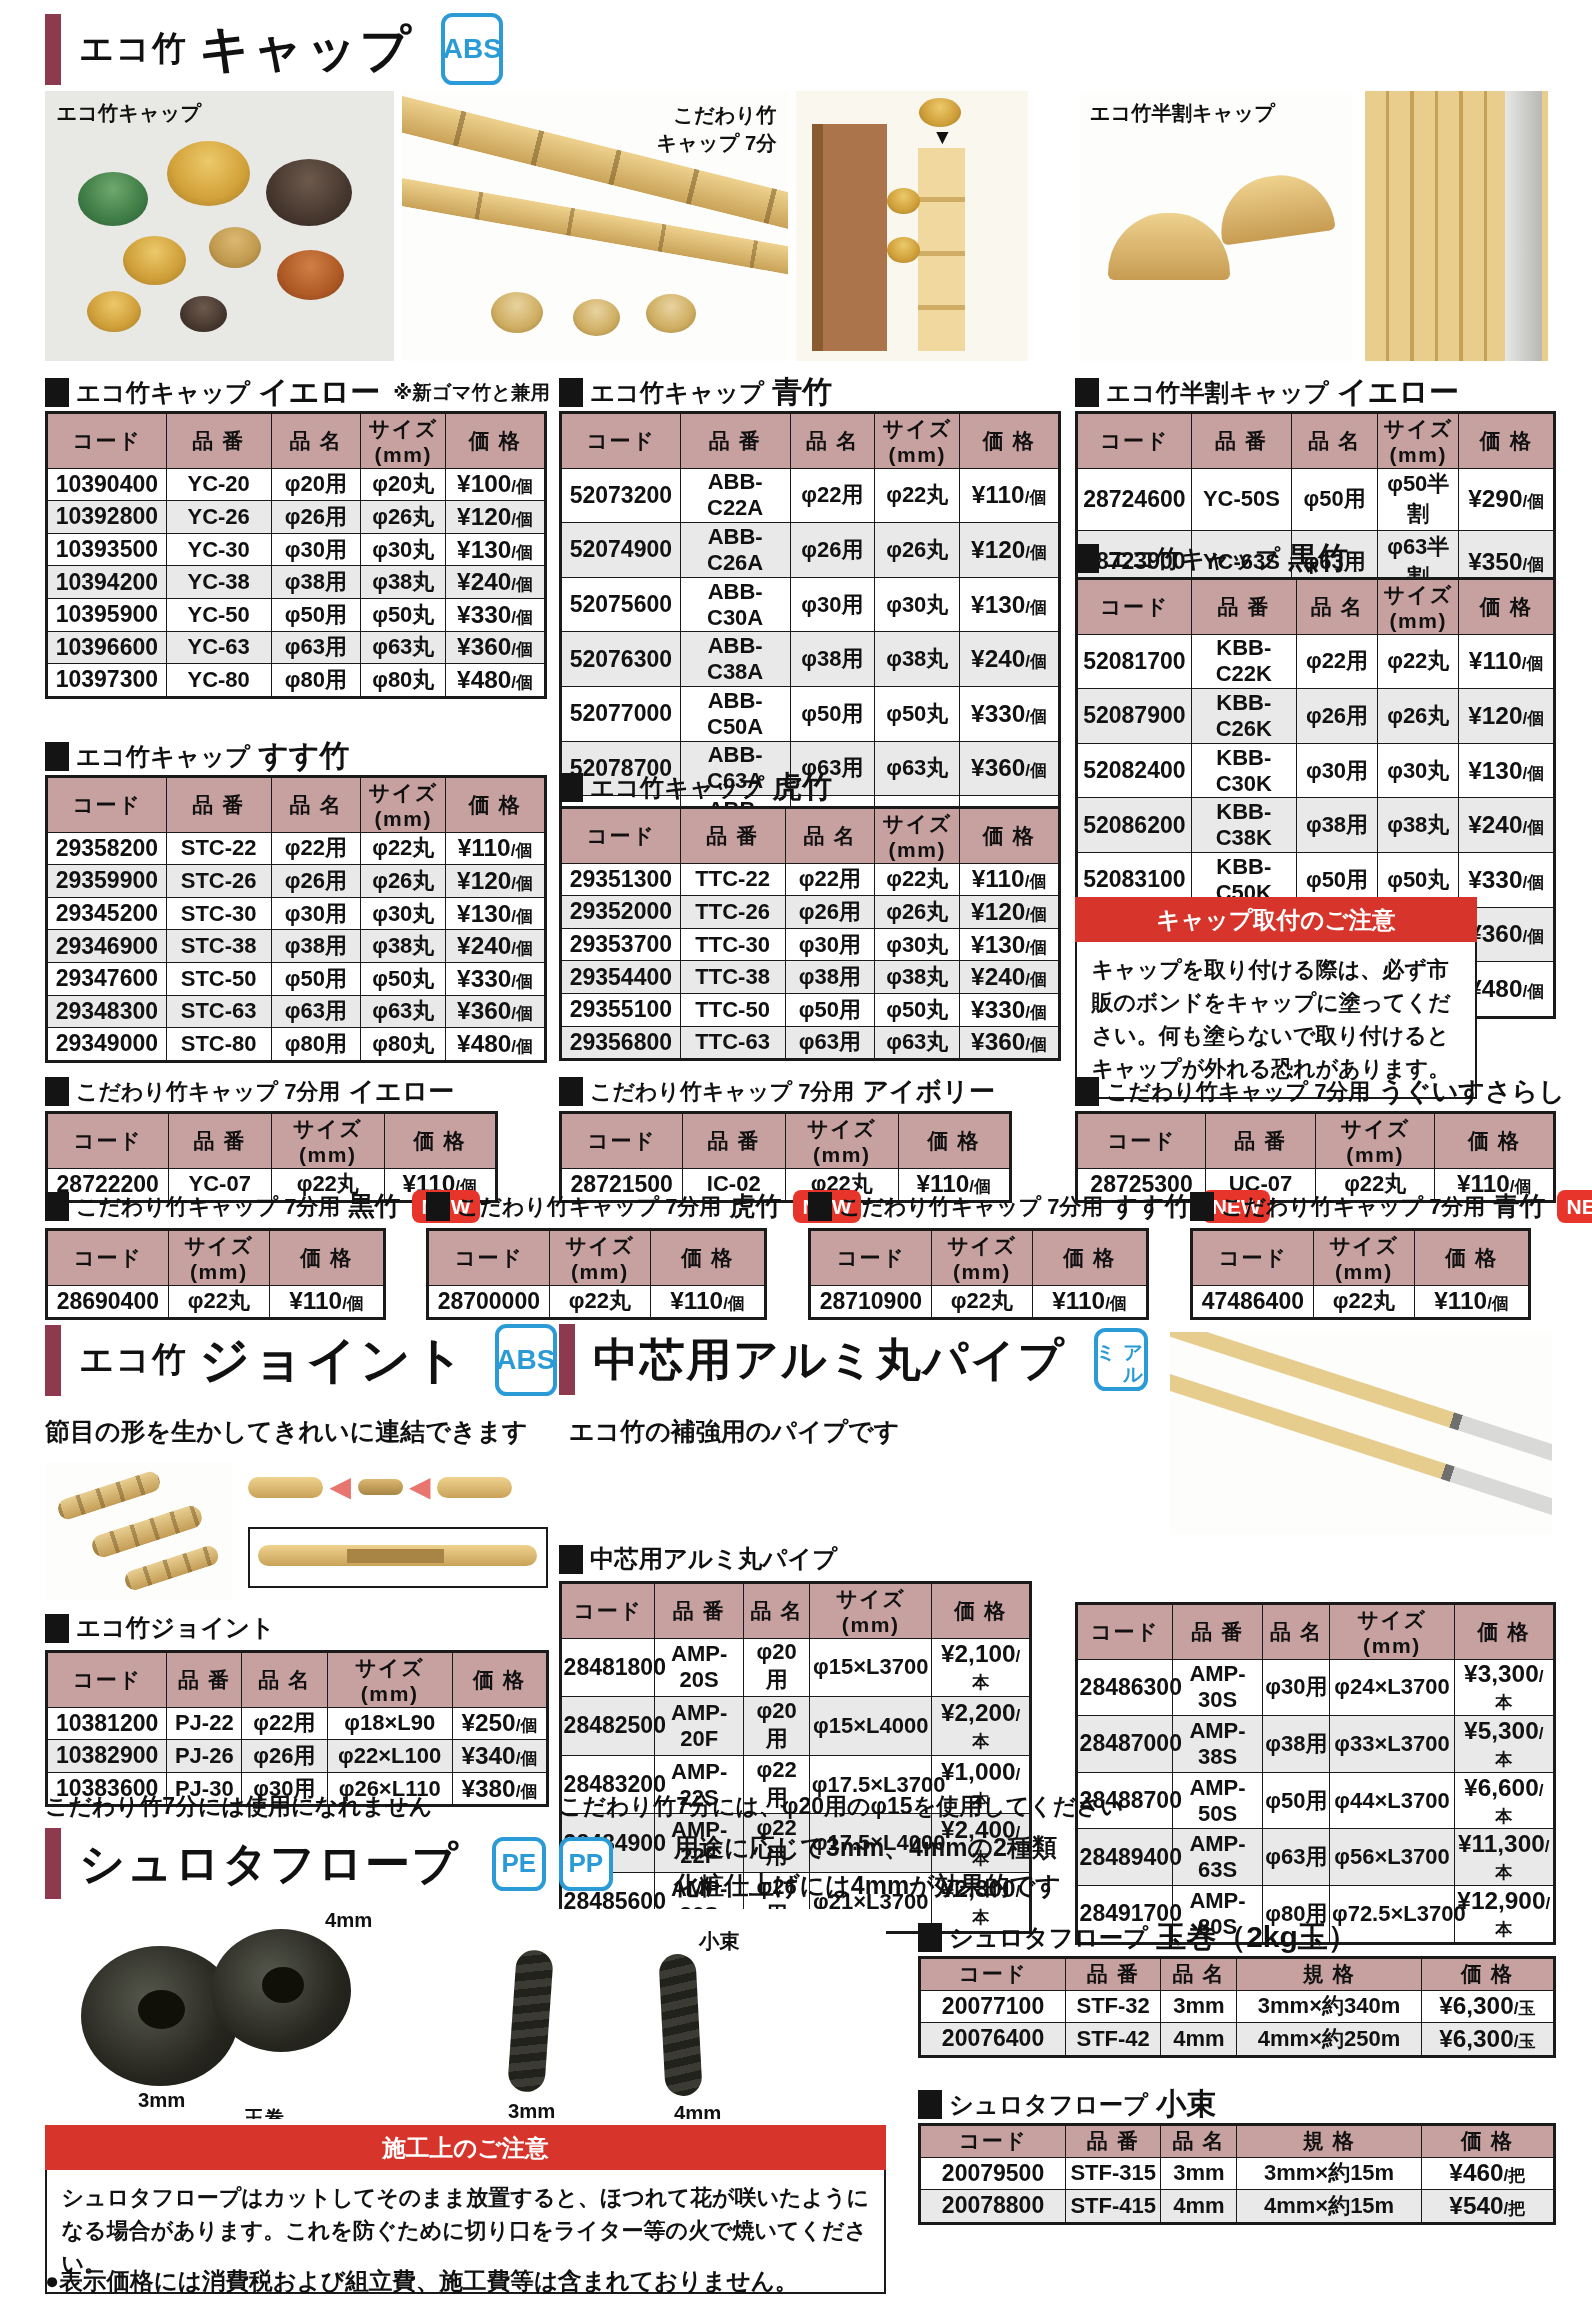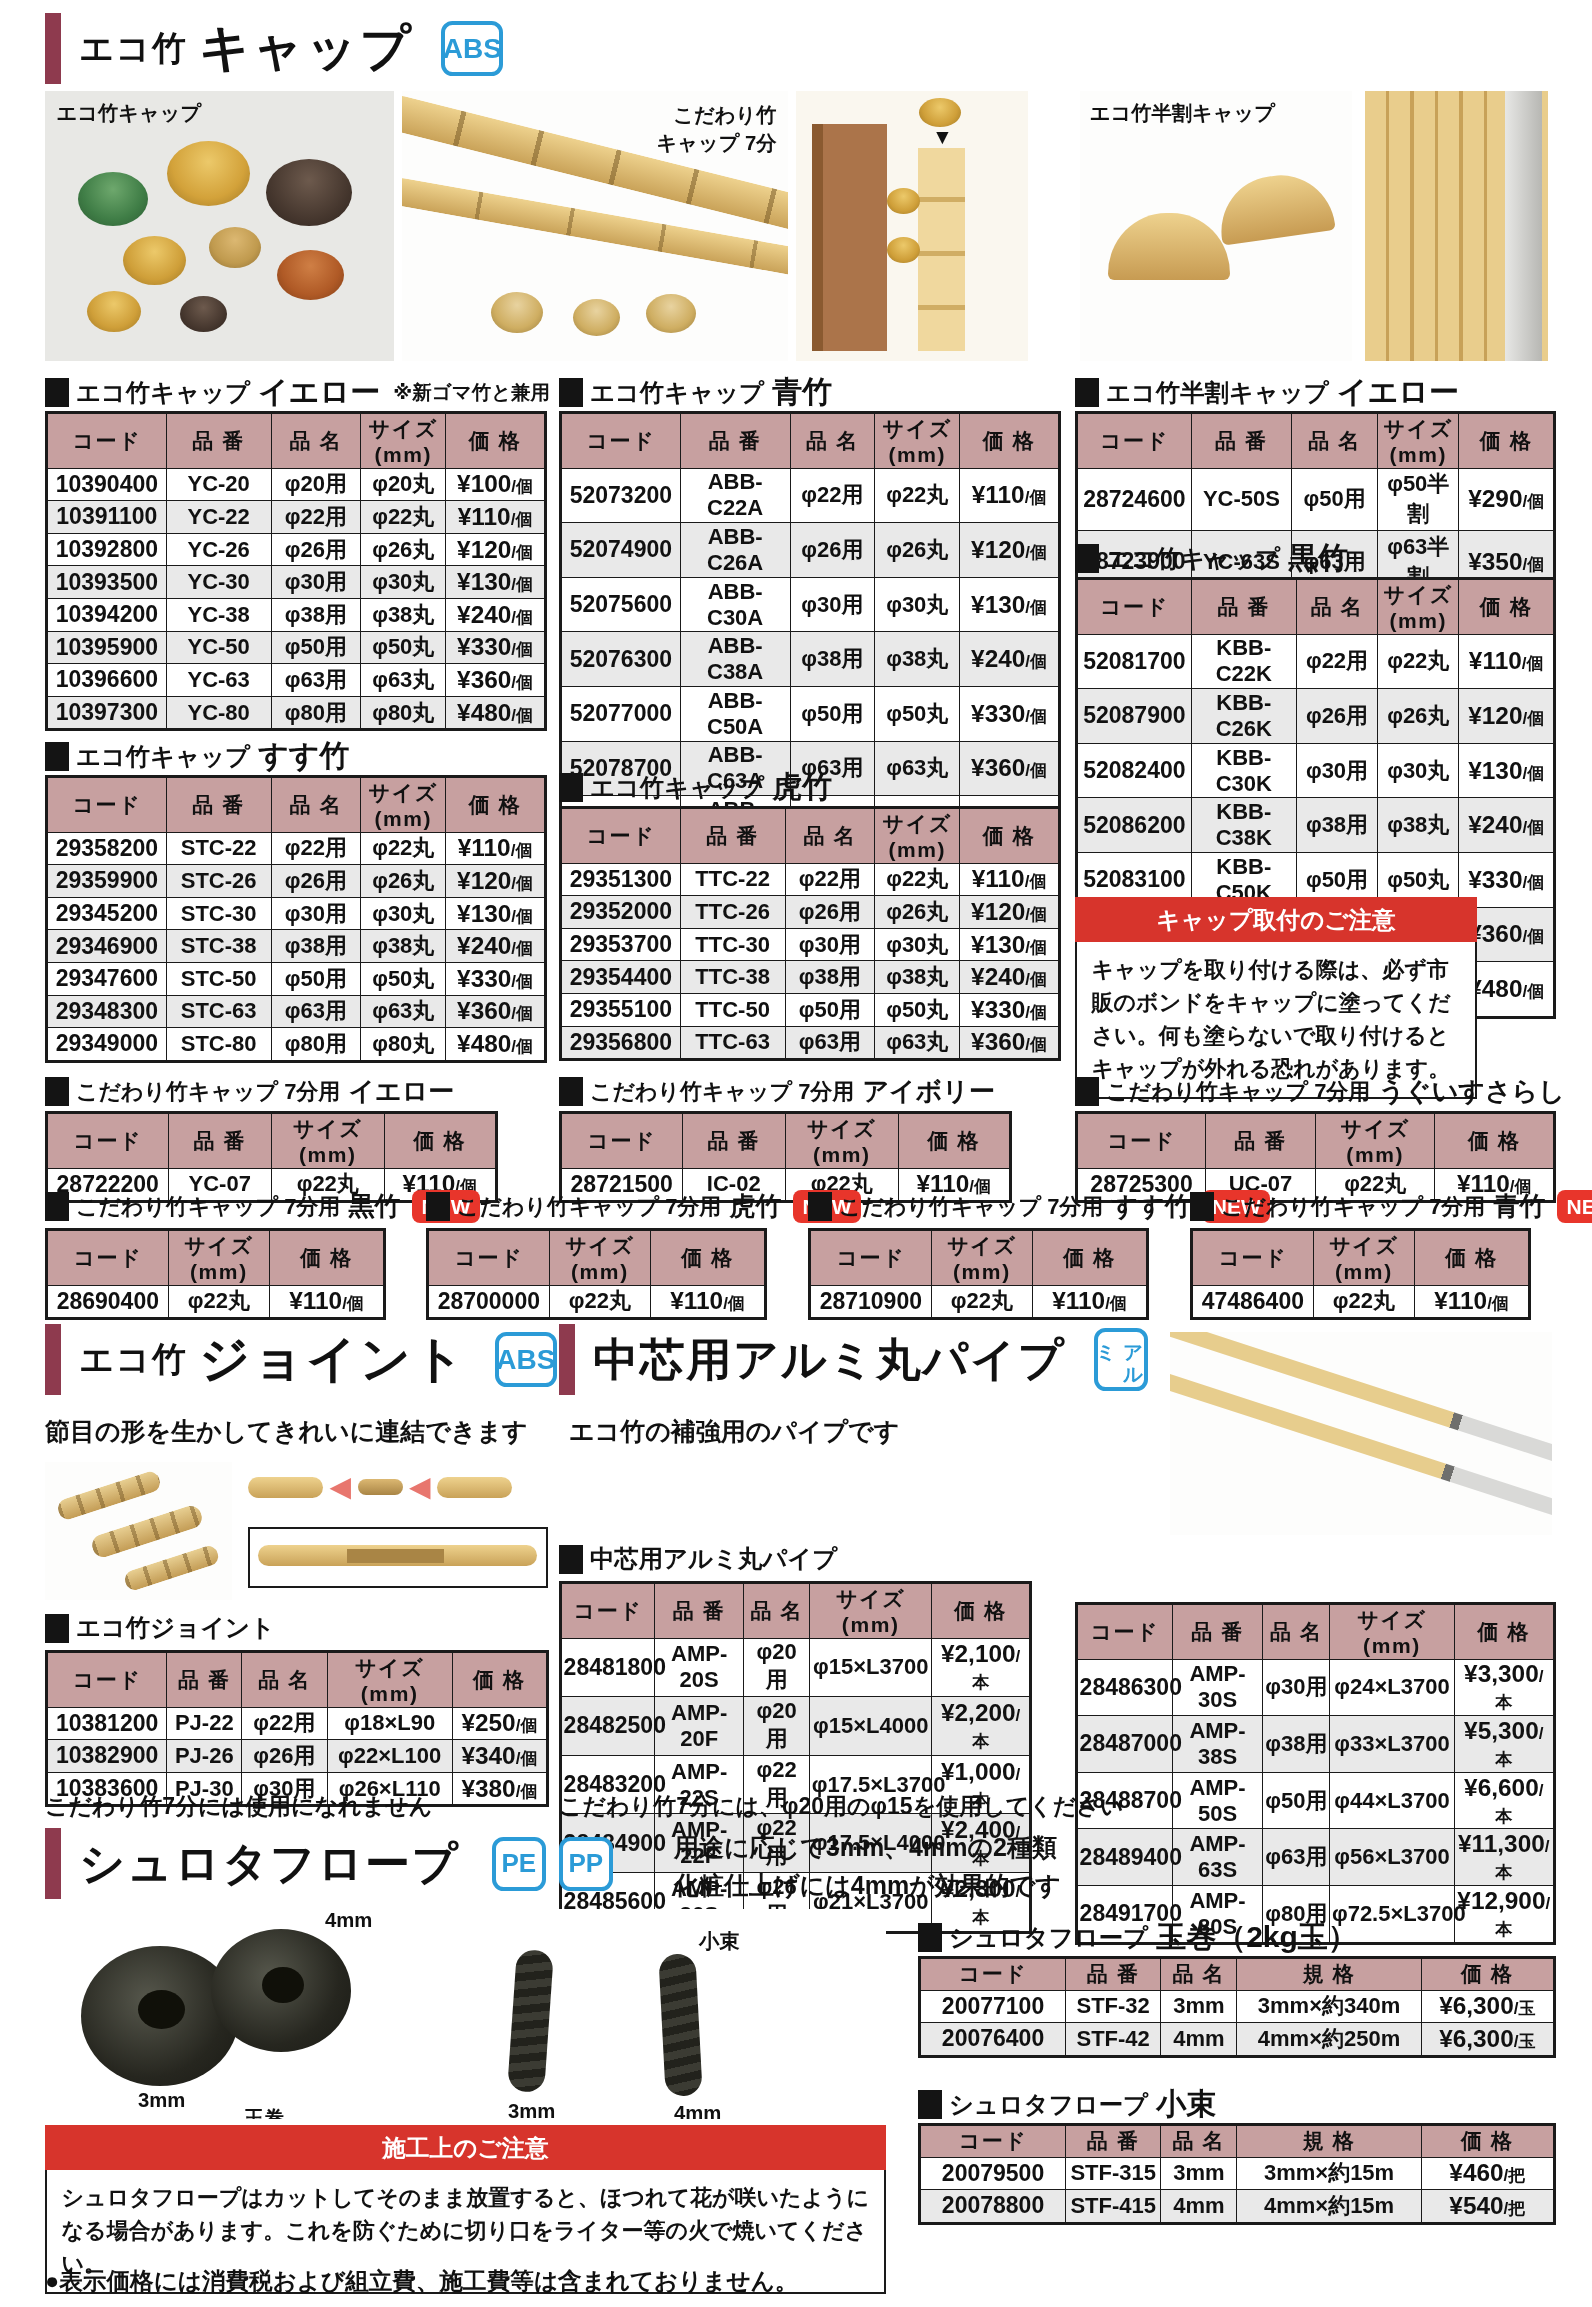--- a/index.html
+++ b/index.html
@@ -9,21 +9,21 @@
 
   
   .sec-header{display:flex;align-items:center;}
   .bar{width:16.2px;height:71px;background:#8e3a4e;margin-right:18px;flex:0 0 auto;}
   .t-small{font-size:34px;font-weight:800;letter-spacing:1.6px;}
   .t-big{font-size:50px;font-weight:800;letter-spacing:2.4px;margin-left:11.4px;}
   .t-big2{font-size:45px;font-weight:800;letter-spacing:1.6px;}
 
   .badge{display:inline-flex;align-items:center;justify-content:center;border:4.1px solid #2b9bd7;
          color:#2b9bd7;border-radius:11.4px;font-weight:800;background:#fff;box-sizing:border-box;}
-  .badge.sq{width:62px;height:55px;font-size:28px;margin-left:28px;}
+  .badge.sq{width:62px;height:72px;font-size:28px;margin-left:28px;}
   .badge.vert{writing-mode:vertical-rl;width:54px;height:63px;font-size:19.5px;margin-left:28px;letter-spacing:0;}
   .badge.pepp{width:54px;height:54px;font-size:26px;margin-left:13px;}
 
   
   .tbl-title{display:flex;align-items:center;white-space:nowrap;}
   .sq-icon{width:24.4px;height:29px;background:#141414;margin-right:6.5px;flex:0 0 auto;}
   .t-base{font-size:24.4px;font-weight:800;}
   .t-var{font-size:30px;font-weight:800;margin-left:8.1px;}
   .t-note{font-size:19.5px;font-weight:700;margin-left:13px;}
   .small-title .t-base{font-size:22px;}
@@ -147,27 +147,20 @@
         </thead>
         <tbody>
           <tr>
             <td class="code-cell">10390400</td>
             <td class="data-cell">YC-20</td>
             <td class="data-cell">φ20用</td>
             <td class="data-cell">φ20丸</td>
             <td class="price-cell"><span class="price-main">¥100</span><span class="price-unit">/個</span></td>
           </tr>
           <tr>
-            <td class="code-cell">10391100</td>
-            <td class="data-cell">YC-22</td>
-            <td class="data-cell">φ22用</td>
-            <td class="data-cell">φ22丸</td>
-            <td class="price-cell"><span class="price-main">¥110</span><span class="price-unit">/個</span></td>
-          </tr>
-          <tr>
             <td class="code-cell">10392800</td>
             <td class="data-cell">YC-26</td>
             <td class="data-cell">φ26用</td>
             <td class="data-cell">φ26丸</td>
             <td class="price-cell"><span class="price-main">¥120</span><span class="price-unit">/個</span></td>
           </tr>
           <tr>
             <td class="code-cell">10393500</td>
             <td class="data-cell">YC-30</td>
             <td class="data-cell">φ30用</td>

